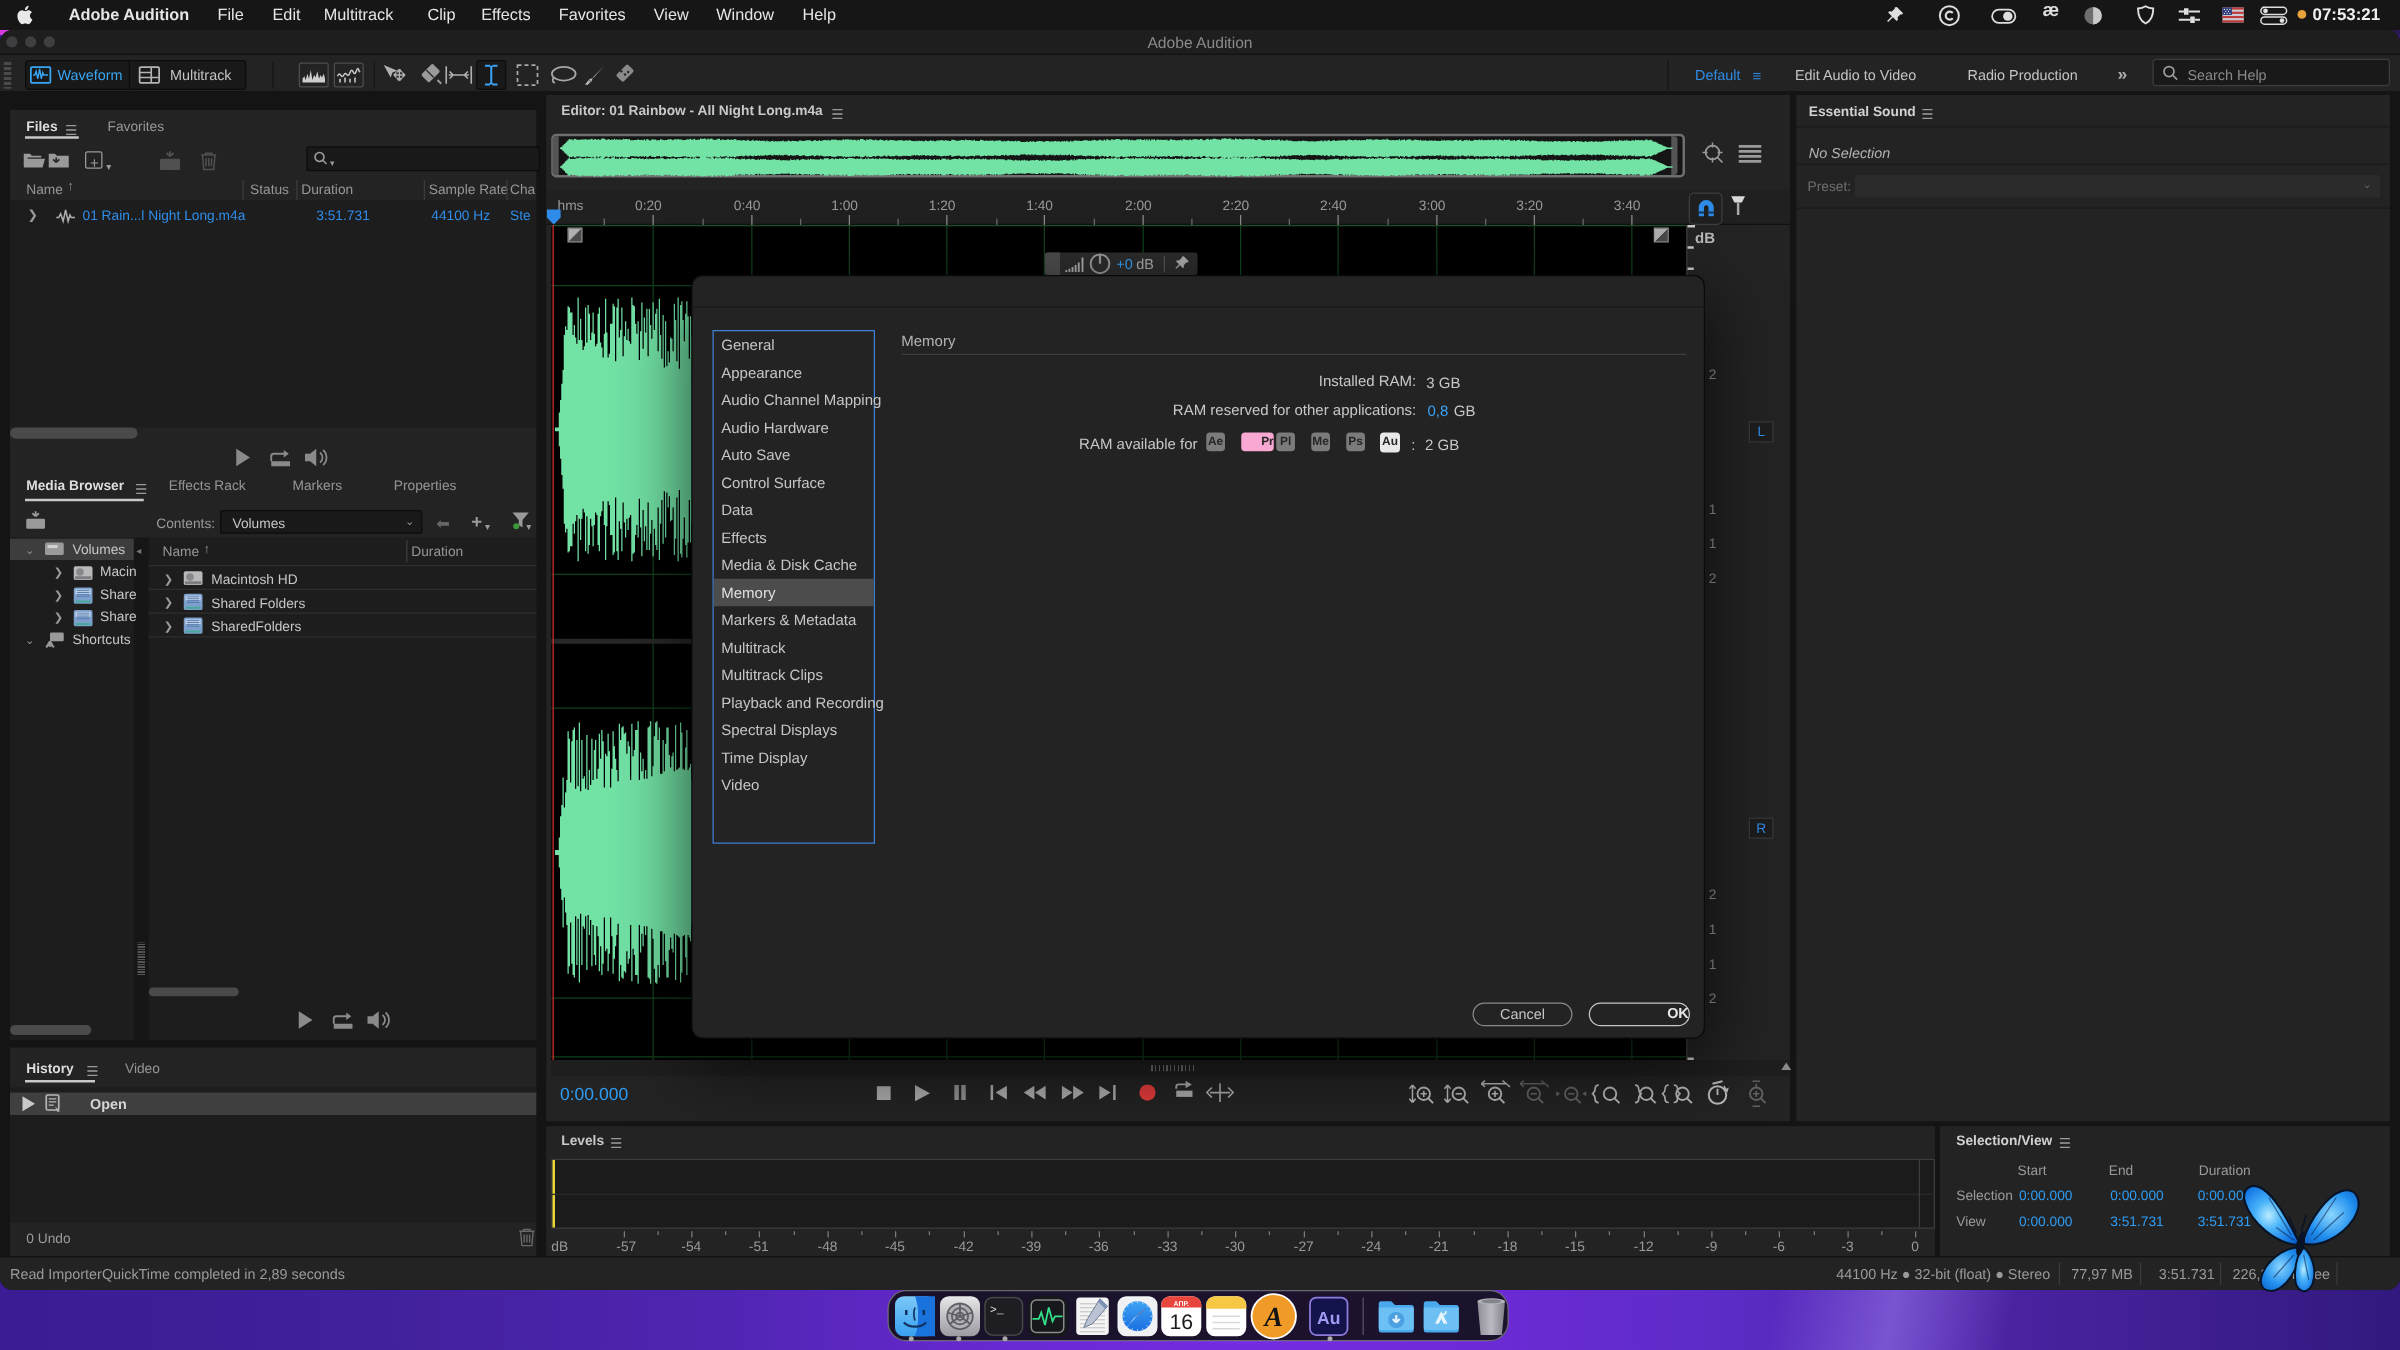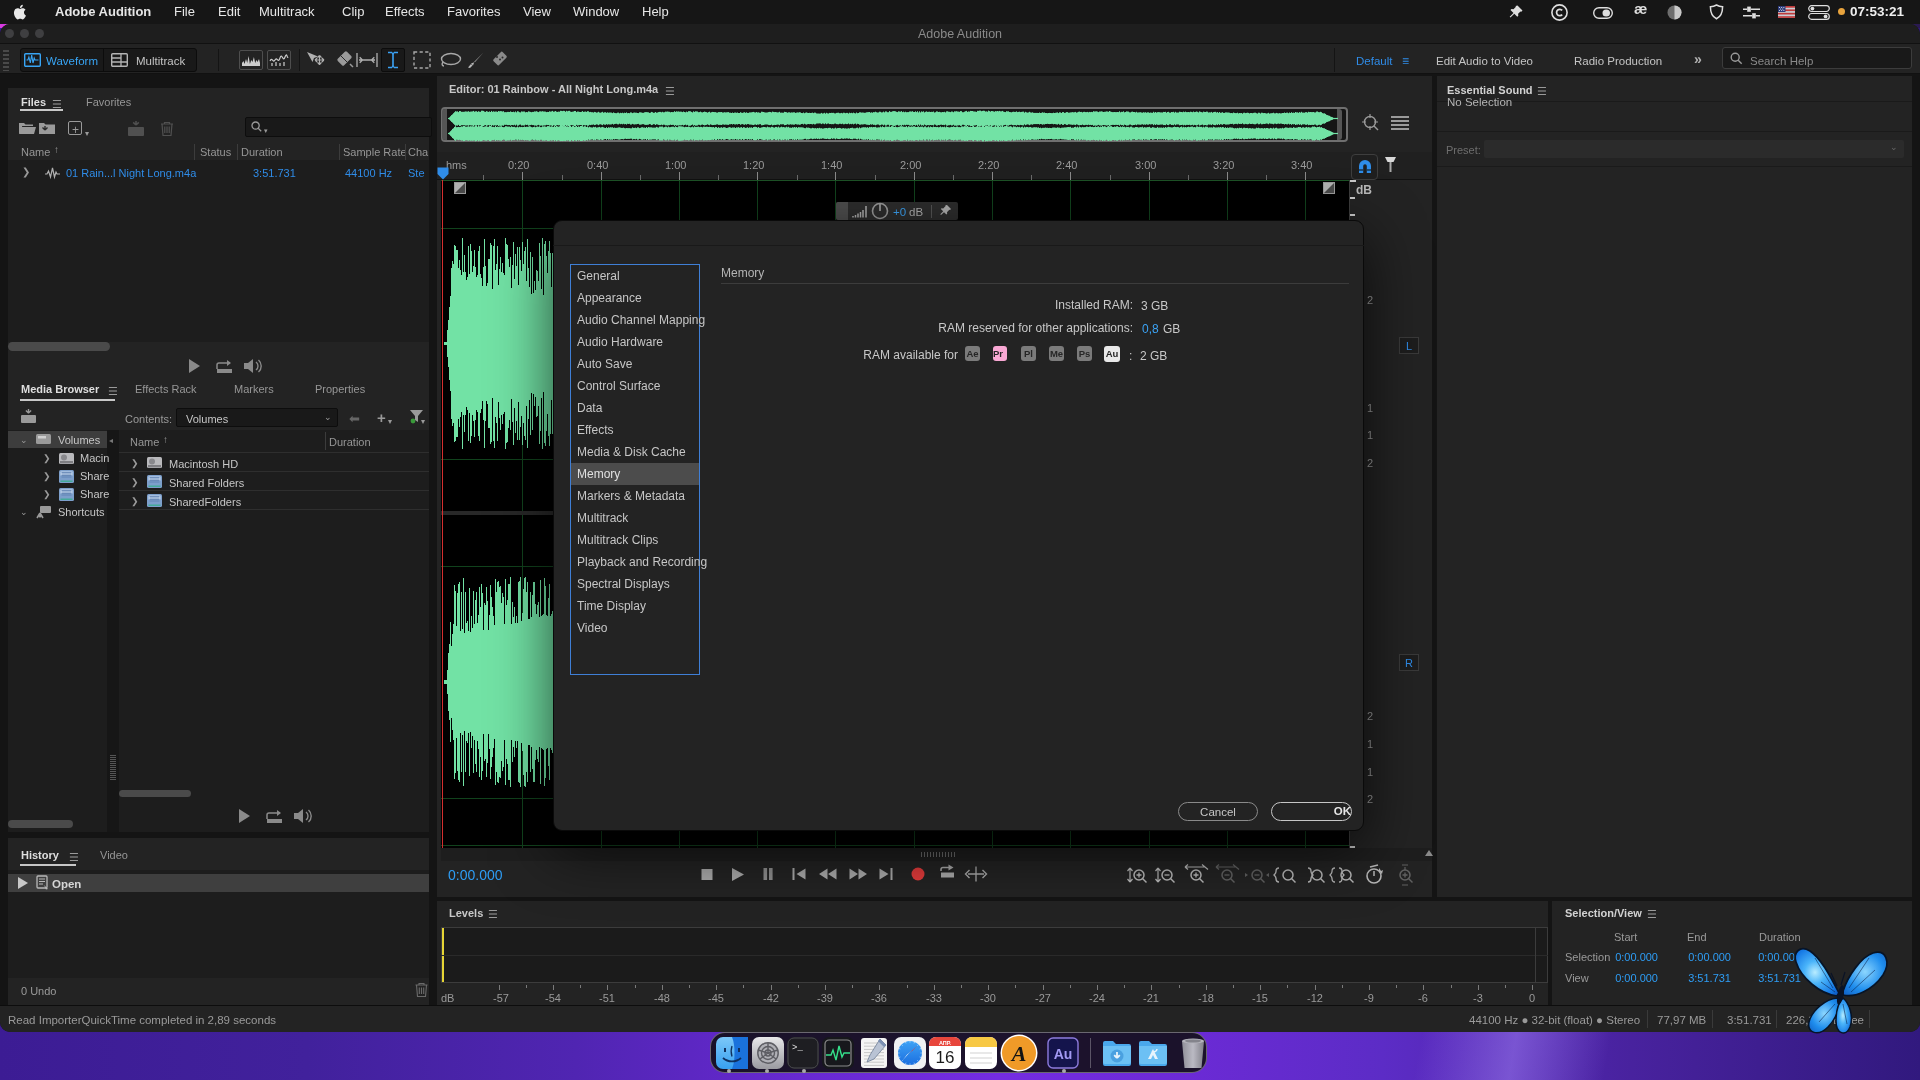--- a/index.html
+++ b/index.html
@@ -347,21 +347,21 @@
       <div class="abs" style="left:0px;top:32px;width:421px;height:108px;background:#1d1d1d"></div>
 <div class="abs" style="left:0px;top:36px;width:421px;height:18px;background:#3f3f3f"></div>
 <svg width="10" height="12" viewBox="0 0 10 12" style="left:10px;top:39px">
         <path d="M0 0l10 6-10 6z" fill="#c8c8c8"></path>
       </svg>
 <svg width="14" height="14" viewBox="0 0 14 14" style="left:27px;top:38px">
         <rect x="2" y="0" width="10" height="12" rx="1" fill="none" stroke="#b8b8b8" stroke-width="1.3"></rect>
         <path d="M4 3h6M4 5.5h6M4 8h4" stroke="#b8b8b8" stroke-width="1"></path>
         <path d="M9 9l4 4-2 .5z" fill="#b8b8b8"></path>
       </svg>
-<div class="abs" style="left:44px;top:40px;font-size:11.5px;color:#d6d6d6;font-weight:700">Open</div>
+<div class="abs" style="left:64px;top:40px;font-size:11.5px;color:#d6d6d6;font-weight:700">Open</div>
 <div class="abs" style="left:13px;top:147px;font-size:11px;color:#9a9a9a">0 Undo</div>
 <svg width="13" height="15" viewBox="0 0 13 15" style="left:407px;top:144px;opacity:0.6">
         <path d="M0.5 3h12M4 3V1.5h5V3M1.5 3l1 11.5h8L11.5 3M4.3 5.5v6.5M6.5 5.5v6.5M8.7 5.5v6.5" stroke="#9a9a9a" stroke-width="1.1" fill="none"></path>
       </svg>
     </div>
 <div class="panel" style="left:437px;top:52px;width:995px;height:821px">
       <div class="abs" style="left:12px;top:7px;font-size:11px;color:#c8c8c8;font-weight:700">Editor: 01 Rainbow - All Night Long.m4a</div>
       <div class="hamb" style="left:228px;top:9px">☰</div>
       <div class="abs" style="left:4px;top:31px;width:907px;height:35px;border:2px solid #6f6f6f;border-radius:4px;background:#151515"></div>
 <div class="abs" style="left:5px;top:33px;width:5px;height:31px;background:#555;border-radius:3px 0 0 3px"></div>
@@ -635,21 +635,21 @@
       <div class="abs" style="left:868px;top:91px;font-size:11px;color:#9a9a9a;width:20px;text-align:center">-12</div>
       <div class="abs" style="left:922px;top:91px;font-size:11px;color:#9a9a9a;width:20px;text-align:center">-9</div>
       <div class="abs" style="left:976px;top:91px;font-size:11px;color:#9a9a9a;width:20px;text-align:center">-6</div>
       <div class="abs" style="left:1031px;top:91px;font-size:11px;color:#9a9a9a;width:20px;text-align:center">-3</div>
       <div class="abs" style="left:1085px;top:91px;font-size:11px;color:#9a9a9a;width:20px;text-align:center">0</div>
     </div>
 <div class="panel" style="left:1437px;top:52px;width:475px;height:821px">
       <div class="abs" style="left:10px;top:8px;font-size:11px;color:#d2d2d2;font-weight:700">Essential Sound</div>
       <div class="hamb" style="left:100px;top:9px">☰</div>
       <div class="abs" style="left:0;top:25px;width:475px;height:1px;background:#1a1a1a"></div>
-<div class="abs" style="left:10px;top:20px;font-size:11.5px;color:#b4b4b4;">No Selection</div>
+<div class="abs" style="left:10px;top:41px;font-size:11.5px;color:#b4b4b4;font-style:italic">No Selection</div>
 <div class="abs" style="left:0;top:55px;width:475px;height:1px;background:#1a1a1a"></div>
 <div class="abs" style="left:9px;top:68px;font-size:11px;color:#6e6e6e">Preset:</div>
 <div class="abs" style="left:47px;top:64px;width:420px;height:18px;background:#2b2b2b;border-radius:2px"></div>
 <div class="abs" style="left:453px;top:66px;color:#666;font-size:9px">⌄</div>
 <div class="abs" style="left:0;top:90px;width:475px;height:1px;background:#1a1a1a"></div>
     </div>
 <div class="panel" style="left:1552px;top:877px;width:360px;height:104px">
       <div class="abs" style="left:13px;top:6px;font-size:11px;color:#d2d2d2;font-weight:700">Selection/View</div>
       <div class="hamb" style="left:95px;top:7px">☰</div>
       <div class="abs" style="left:62px;top:30px;font-size:11px;color:#9a9a9a">Start</div>
@@ -700,21 +700,21 @@
     </div>
     <div class="abs" style="left:168px;top:46px;font-size:12px;color:#b4b4b4">Memory</div>
 <div class="abs" style="left:168px;top:63px;width:628px;height:1px;background:#3c3c3c"></div>
 <div class="abs" style="left:280px;top:78px;width:300px;text-align:right;font-size:12px;color:#c8c8c8">Installed RAM:</div>
 <div class="abs" style="left:588px;top:79px;font-size:12px;color:#c8c8c8">3 GB</div>
 <div class="abs" style="left:280px;top:101px;width:300px;text-align:right;font-size:12px;color:#c8c8c8">RAM reserved for other applications:</div>
 <div class="abs" style="left:589px;top:102px;font-size:12px;color:#3ba3f5">0,8</div>
     <div class="abs" style="left:610px;top:102px;font-size:12px;color:#c8c8c8">GB</div>
 <div class="abs" style="left:205px;top:128px;width:200px;text-align:right;font-size:12px;color:#c8c8c8">RAM available for</div>
     <div class="abs" style="left:412px;top:126px;width:15px;height:15px;background:#7b7b7b;border-radius:3px;color:#262626;font-size:9.5px;font-weight:700;text-align:center;line-height:15px">Ae</div>
-    <div class="abs" style="left:440px;top:126px;width:14px;height:15px;background:#f9a8d4;border-radius:3px;color:#262626;font-size:9.5px;font-weight:700;text-align:left;line-height:15px">Pr</div>
+    <div class="abs" style="left:440px;top:126px;width:26px;height:15px;background:#f9a8d4;border-radius:3px;color:#262626;font-size:9.5px;font-weight:700;text-align:right;line-height:15px">Pr</div>
     <div class="abs" style="left:468px;top:126px;width:15px;height:15px;background:#7b7b7b;border-radius:3px;color:#262626;font-size:9.5px;font-weight:700;text-align:center;line-height:15px">Pl</div>
     <div class="abs" style="left:496px;top:126px;width:15px;height:15px;background:#7b7b7b;border-radius:3px;color:#262626;font-size:9.5px;font-weight:700;text-align:center;line-height:15px">Me</div>
     <div class="abs" style="left:524px;top:126px;width:15px;height:15px;background:#7b7b7b;border-radius:3px;color:#262626;font-size:9.5px;font-weight:700;text-align:center;line-height:15px">Ps</div>
     <div class="abs" style="left:551px;top:126px;width:16px;height:16px;background:#e9e9e9;border-radius:3px;color:#262626;font-size:9.5px;font-weight:700;text-align:center;line-height:16px">Au</div>
     <div class="abs" style="left:576px;top:129px;font-size:12px;color:#c8c8c8">:</div>
 <div class="abs" style="left:587px;top:129px;font-size:12px;color:#c8c8c8">2 GB</div>
 <div class="abs" style="left:625px;top:582px;width:80px;height:19px;border:1px solid #8a8a8a;border-radius:10px;color:#c6c6c6;font-size:11.5px;text-align:center;line-height:18px">Cancel</div>
 <div class="abs" style="left:718px;top:582px;width:81px;height:19px;border:1.5px solid #c6c6c6;border-radius:10px;color:#e6e6e6;font-size:11.5px;text-align:right;line-height:17px;font-weight:700">OK</div>
   </div>
 <div class="abs" style="left:710px;top:1032px;width:497px;height:41px;background:rgba(16,15,19,0.88);border:1.5px solid rgba(160,160,160,0.6);border-radius:15px"></div>

